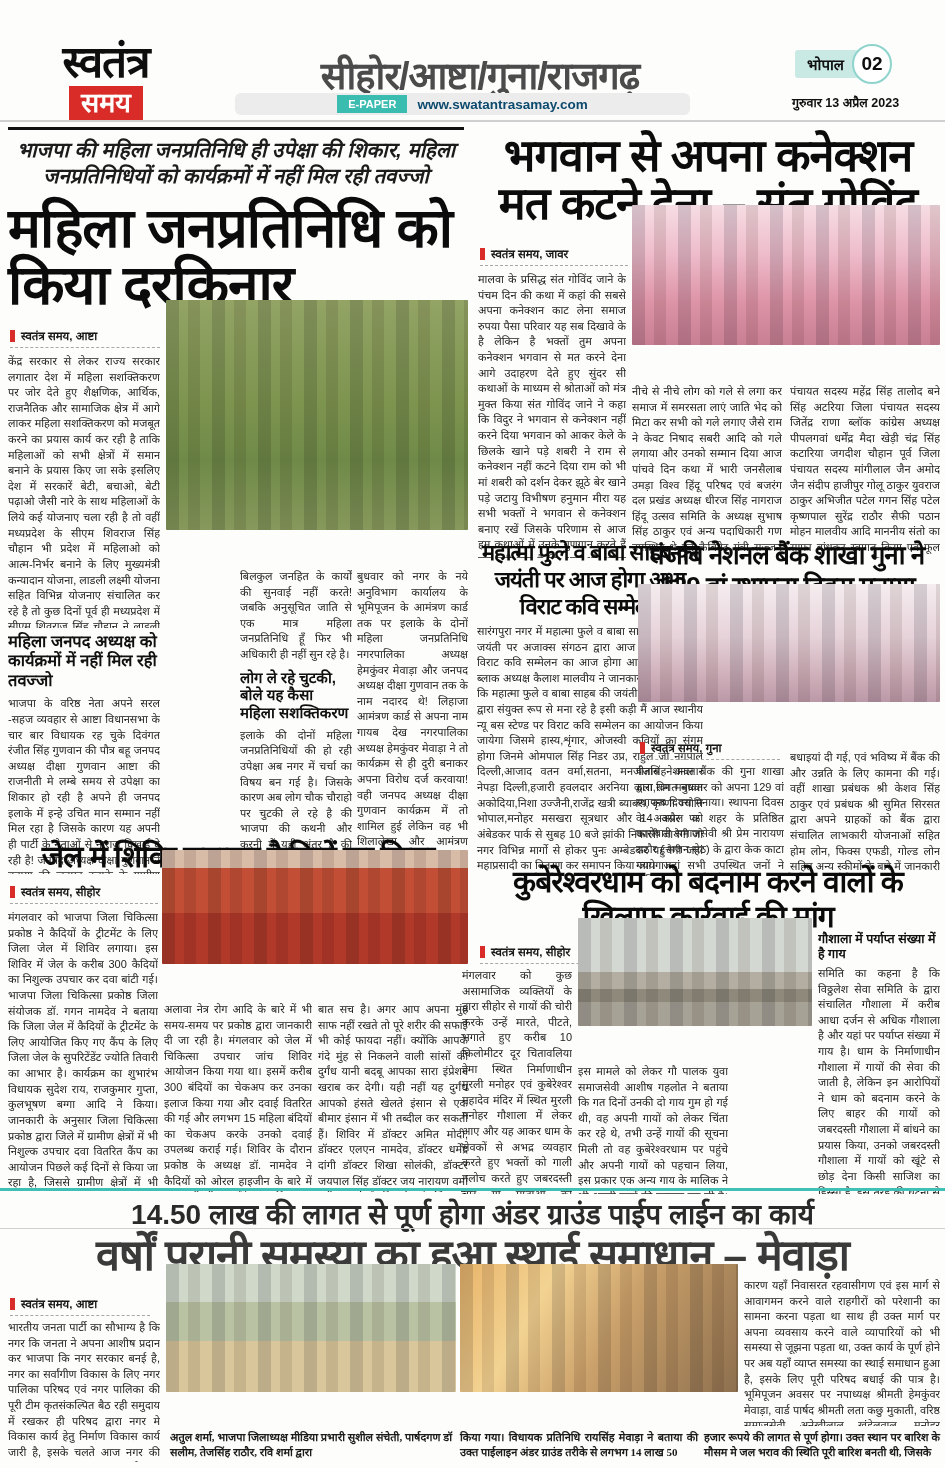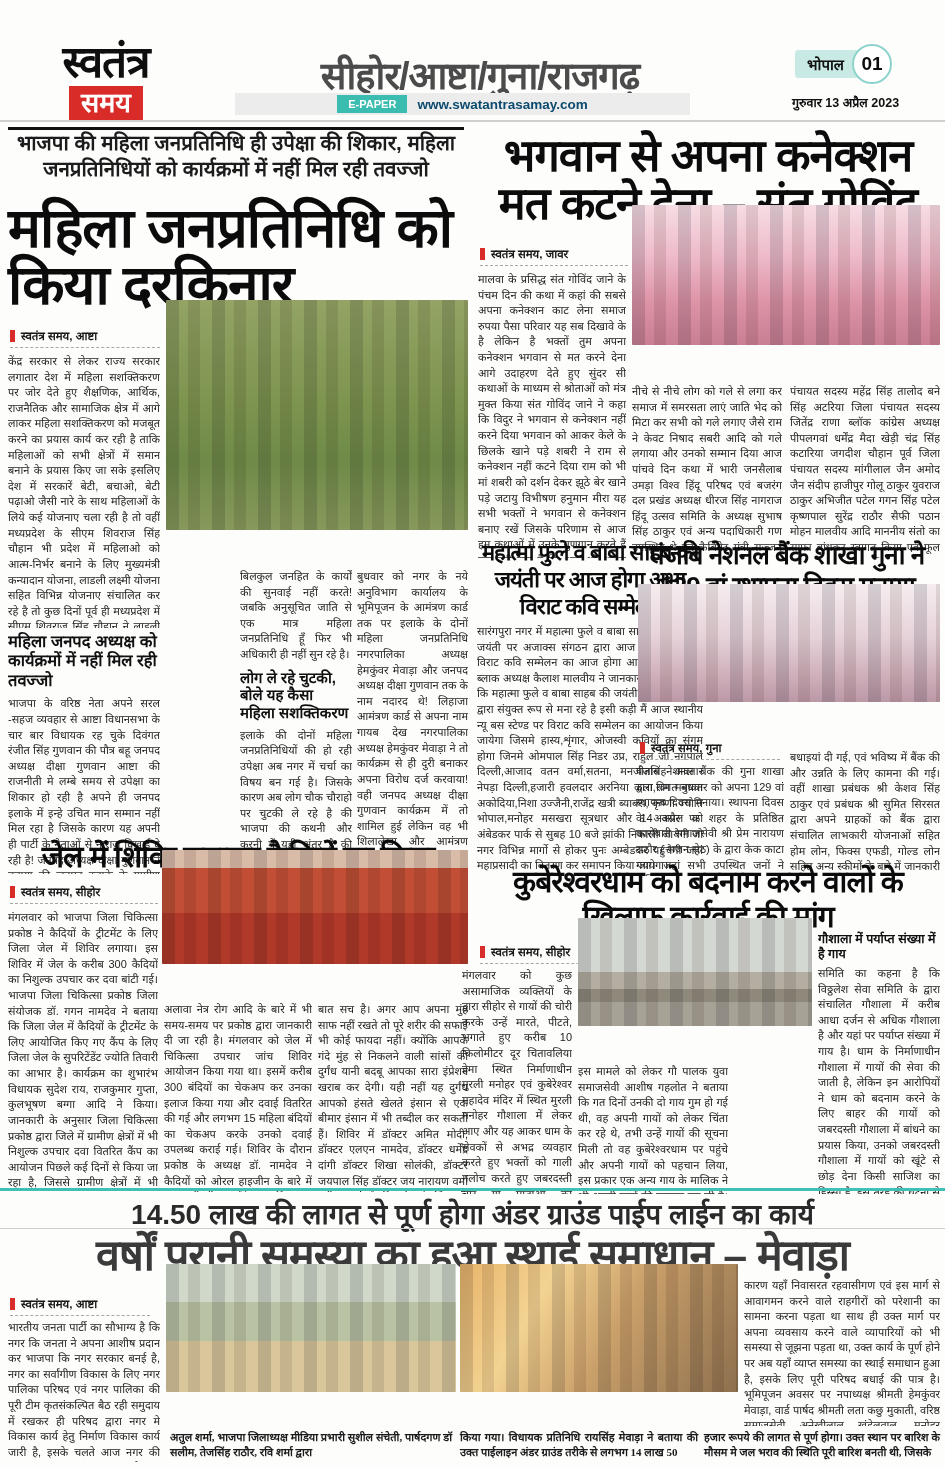--- a/index.html
+++ b/index.html
@@ -7,31 +7,31 @@
     width:945px;height:1468px;position:relative;background:#fdfdfc;
     font-family:"Liberation Sans","DejaVu Sans",sans-serif;color:#161616;
     overflow:hidden;
   }
   .abs{position:absolute;margin-top:32px;}
   
   .logo-top{font-size:44px;font-weight:900;color:#0e0e0e;letter-spacing:-1px;line-height:1;}
   .logo-bottom{display:inline-block;background:#d92b27;color:#fff;font-weight:900;font-size:27px;
     padding:1px 12px;margin-top:2px;line-height:1.2;}
   .region-title{font-size:38px;font-weight:900;color:#4b4b4b;letter-spacing:-1px;text-align:center;}
-  .epaper-bar{background:#ececec;height:22px;display:flex;align-items:center;justify-content:center;gap:10px;}
+  .epaper-bar{background:#ececec;height:22px;display:flex;align-items:center;justify-content:center;gap:10px;border-radius:6px;}
   .epaper-chip{background:#3bbcb1;color:#fff;font-size:11px;font-weight:800;padding:2px 11px;line-height:1.3;}
   .website{font-size:13.5px;font-weight:800;color:#0c4a6e;}
   .city-pill{background:#c9e9e4;color:#101010;font-weight:900;font-size:15px;padding:4px 16px 4px 12px;border-radius:3px;}
   .page-circle{width:36px;height:36px;border:2px solid #8ed4cc;border-radius:50%;background:#fff;
     display:flex;align-items:center;justify-content:center;font-size:19px;font-weight:900;color:#0d0d0d;}
   .date-line{font-size:12.5px;font-weight:800;color:#101010;}
   .hr-gray{background:#cfcfcf;height:2px;}
   
-  .kicker{border-top:3px solid #101010;font-size:20.5px;font-weight:800;
-    color:#1c1c1c;text-align:center;line-height:1.28;}
+  .kicker{border-top:3px solid #101010;padding-top:7px;font-size:20.5px;font-weight:800;
+    color:#1c1c1c;text-align:center;line-height:1.28;font-style:italic;}
   .headline{font-weight:900;color:#0b0b0b;letter-spacing:-1px;}
   .bl{display:flex;align-items:center;gap:6px;font-size:11.5px;font-weight:800;color:#181818;
     border-bottom:1px dashed #a8a8a8;padding-bottom:4px;}
   .bl .mark{width:5px;height:12px;background:#d92b27;flex:0 0 auto;}
   .col{overflow:hidden;}
   .bt{font-size:11px;line-height:1.42;text-align:justify;color:#1c1c1c;margin:0 0 6px 0;}
   .sh{font-weight:900;color:#101010;line-height:1.18;margin:4px 0 6px 0;font-size:16.5px;}
   .sh-sm{font-weight:900;color:#101010;line-height:1.2;margin:3px 0 4px 0;font-size:12.5px;}
   .caption{font-size:11px;font-weight:700;line-height:1.4;color:#1b1b1b;text-align:justify;font-family:Liberation Serif, serif;}
   
@@ -61,21 +61,21 @@
   <div class="logo-top">स्वतंत्र</div>
   <div class="logo-bottom">समय</div>
 </div>
 <div class="abs region-title" style="left:245px;top:16px;width:470px;">सीहोर/आष्टा/गुना/राजगढ़</div>
 <div class="abs epaper-bar" style="left:235px;top:61px;width:455px;">
   <span class="epaper-chip">E-PAPER</span>
   <span class="website">www.swatantrasamay.com</span>
 </div>
 <div class="abs" style="left:795px;top:12px;display:flex;align-items:center;">
   <span class="city-pill">भोपाल</span>
-  <span class="page-circle" style="margin-left:-8px;">01</span>
+  <span class="page-circle" style="margin-left:-8px;">02</span>
 </div>
 <div class="abs date-line" style="left:792px;top:62px;width:150px;">गुरुवार 13 अप्रैल 2023</div>
 <div class="abs hr-gray" style="left:0;top:88px;width:945px;"></div>
 
 <div class="abs kicker" style="left:8px;top:95px;width:456px;">भाजपा की महिला जनप्रतिनिधि ही उपेक्षा की शिकार, महिला जनप्रतिनिधियों को कार्यक्रमों में नहीं मिल रही तवज्जो</div>
 <div class="abs headline" style="left:8px;top:168px;width:458px;font-size:55px;line-height:1.04;">महिला जनप्रतिनिधि को किया दरकिनार</div>
 <div class="abs bl" style="left:10px;top:296px;width:150px;">
   <span class="mark"></span>
   <span>स्वतंत्र समय, आष्टा</span>
 </div>

